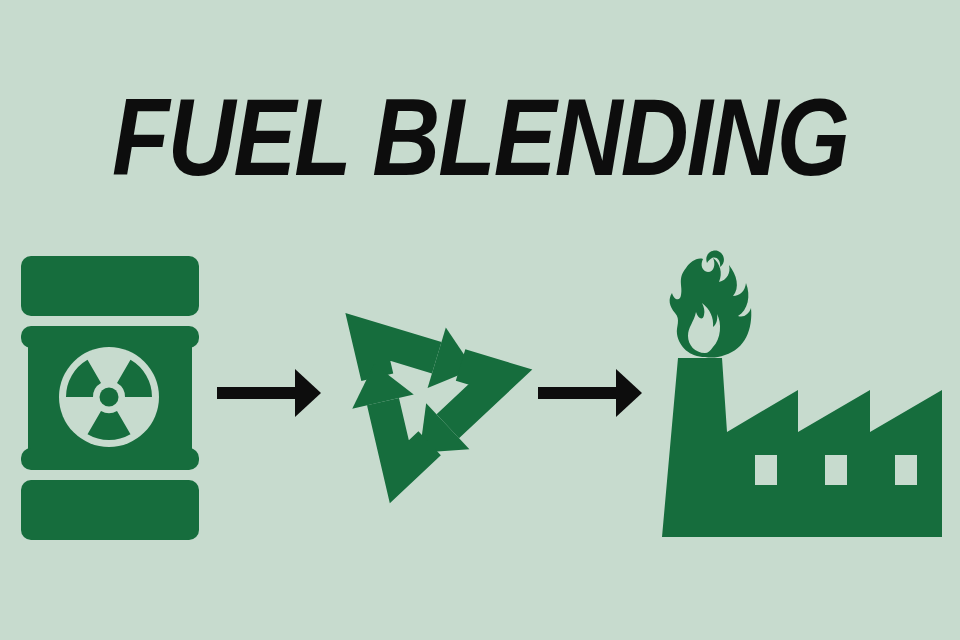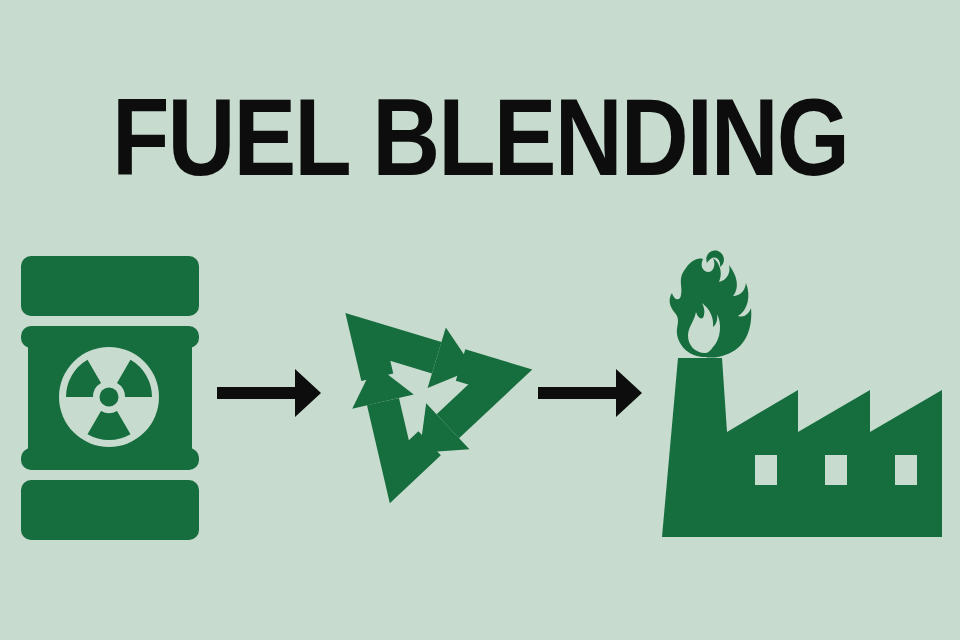--- a/index.html
+++ b/index.html
@@ -4,21 +4,21 @@
 <style>
   :root{
     --background:#c7dbce;
     --icon-green:#166d3d;
     --arrow-black:#0d0d0d;
     --title-black:#0d0d0d;
   }
   *{margin:0;padding:0;box-sizing:border-box;}
   html,body{width:960px;height:640px;overflow:hidden;}
   body{background:var(--background);font-family:"Liberation Sans","DejaVu Sans",sans-serif;}
-  .poster{position:relative;width:960px;height:640px;background:var(--background);}
+  .poster{position:relative;width:960px;height:640px;background:var(--background);font-style:italic;}
   .title{
     position:absolute;left:0;top:88px;width:960px;height:100px;
     line-height:100px;text-align:center;
     font-size:97px;font-weight:bold;letter-spacing:-2px;
     color:var(--title-black);
     transform:scale(0.97,1.12);transform-origin:50% 50%;
     white-space:nowrap;
   }
   .icon{position:absolute;}
   .icon svg{display:block;width:100%;height:100%;}

